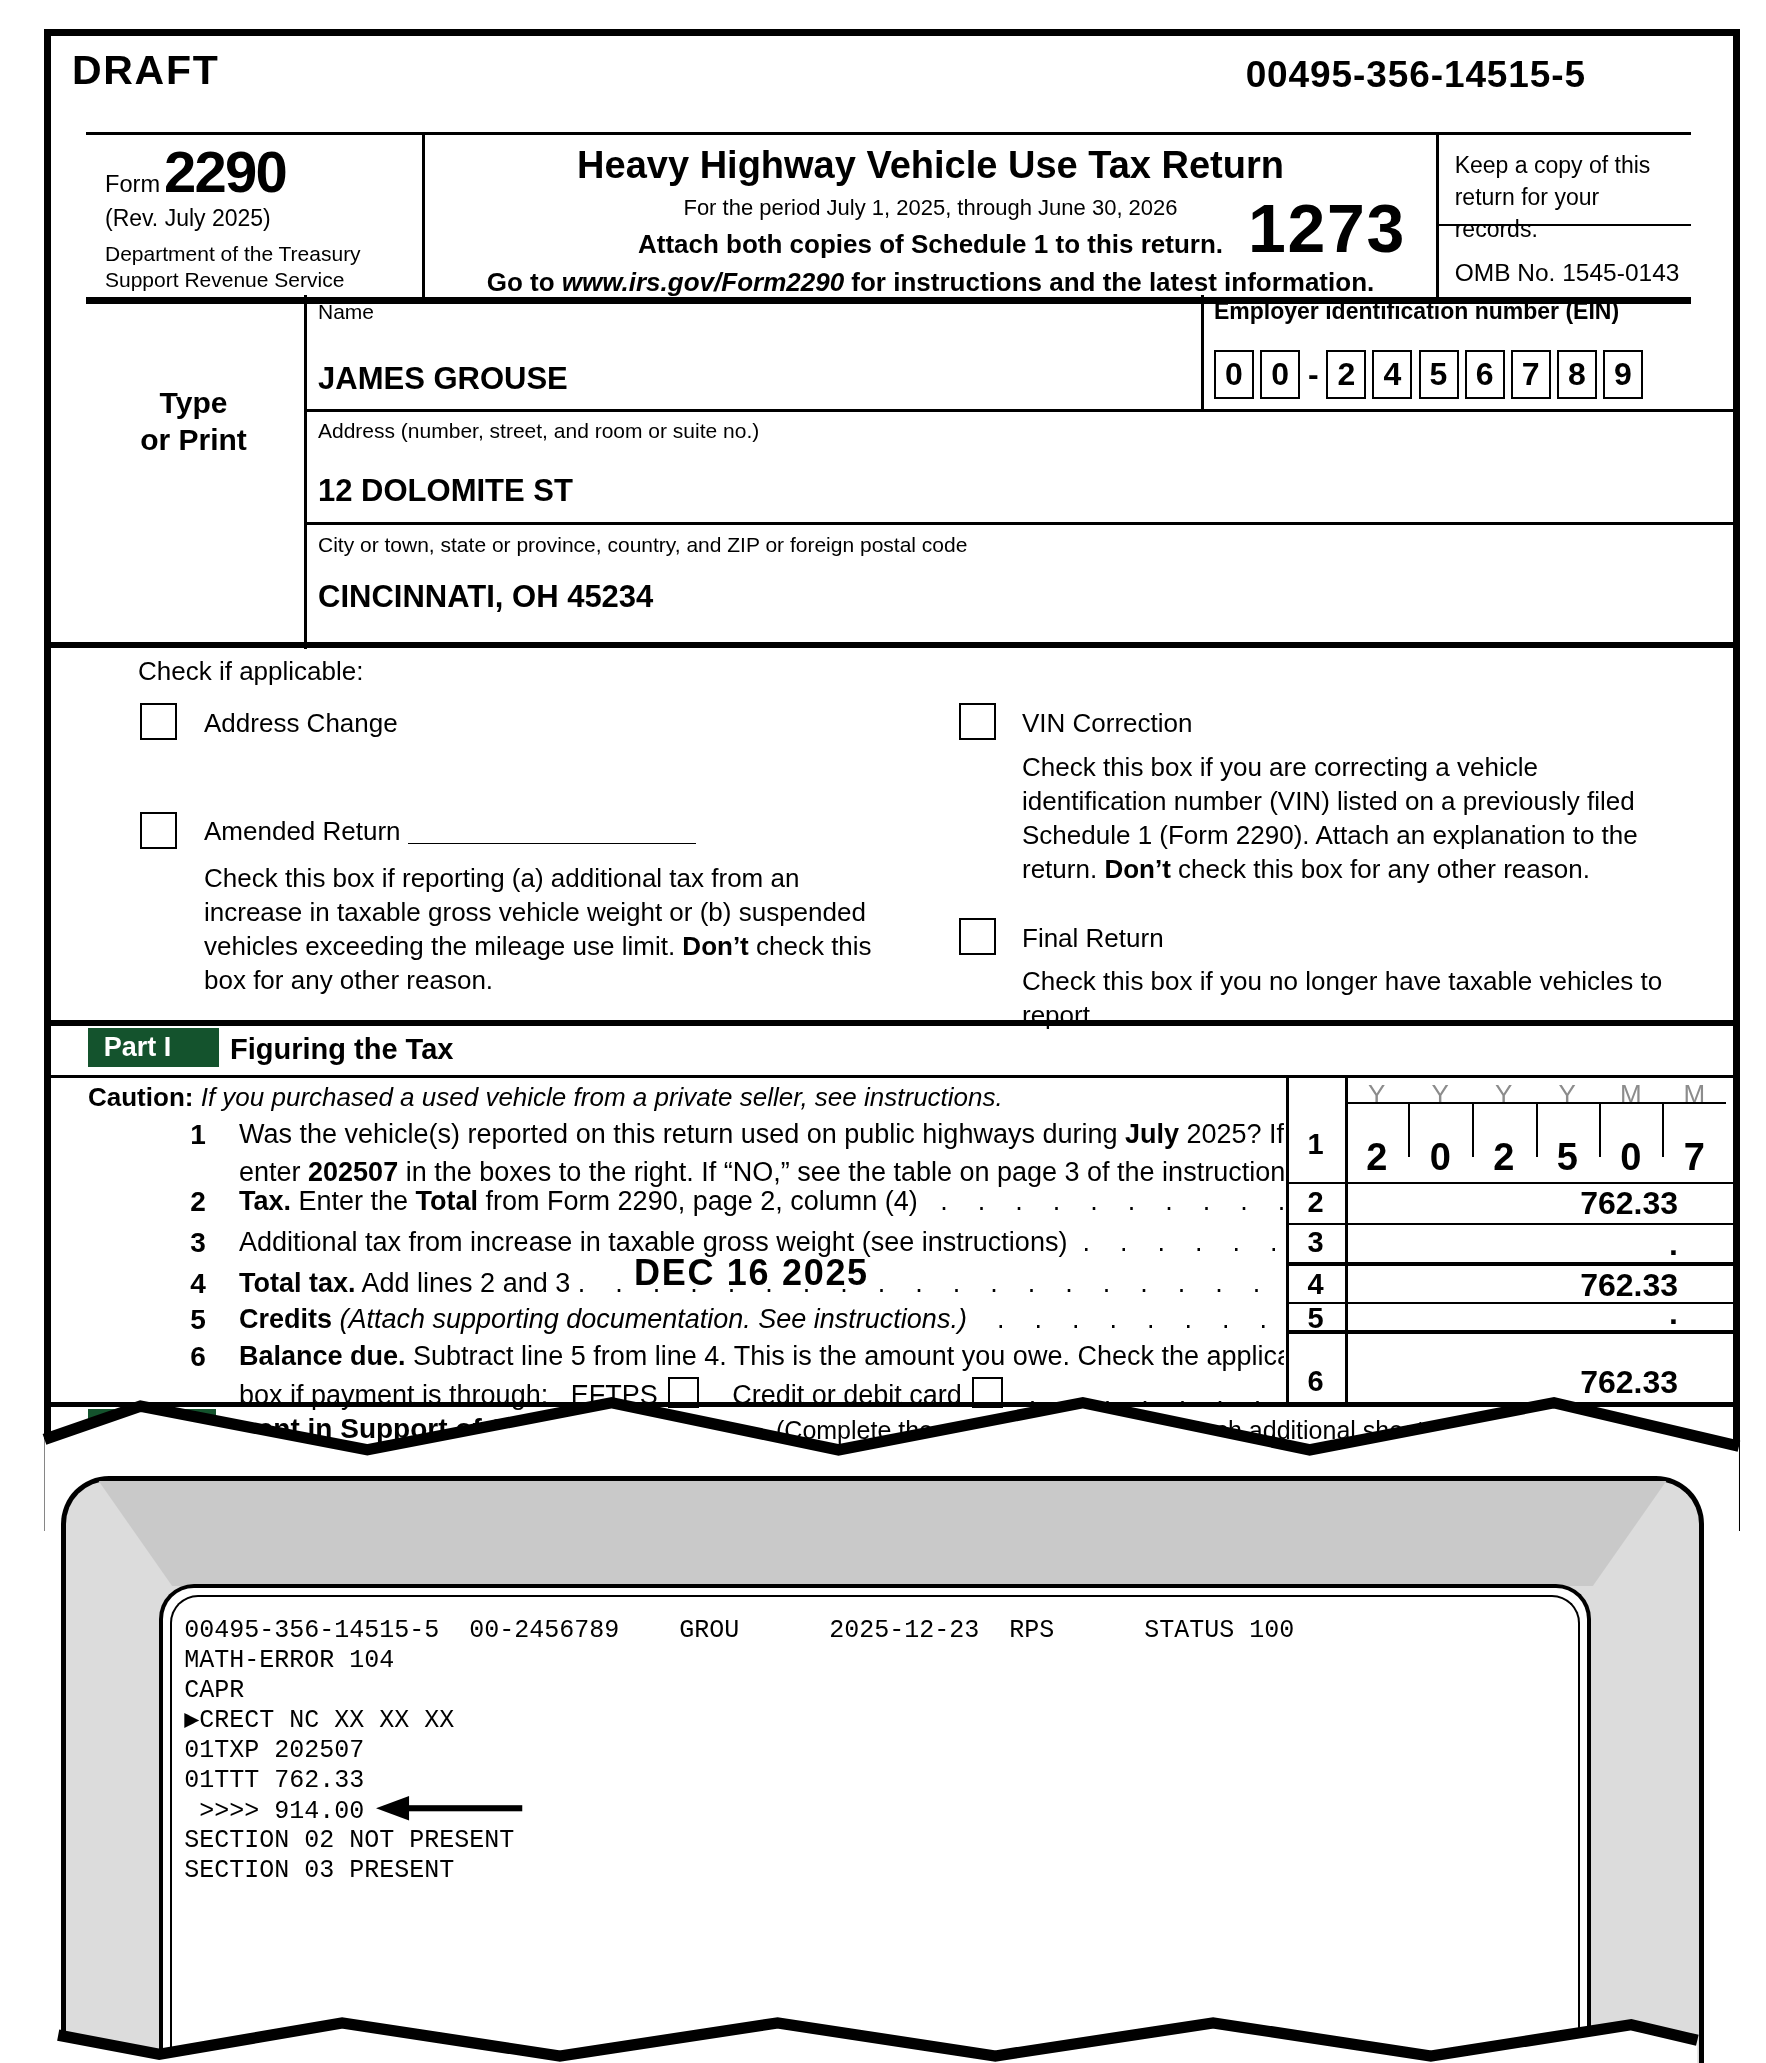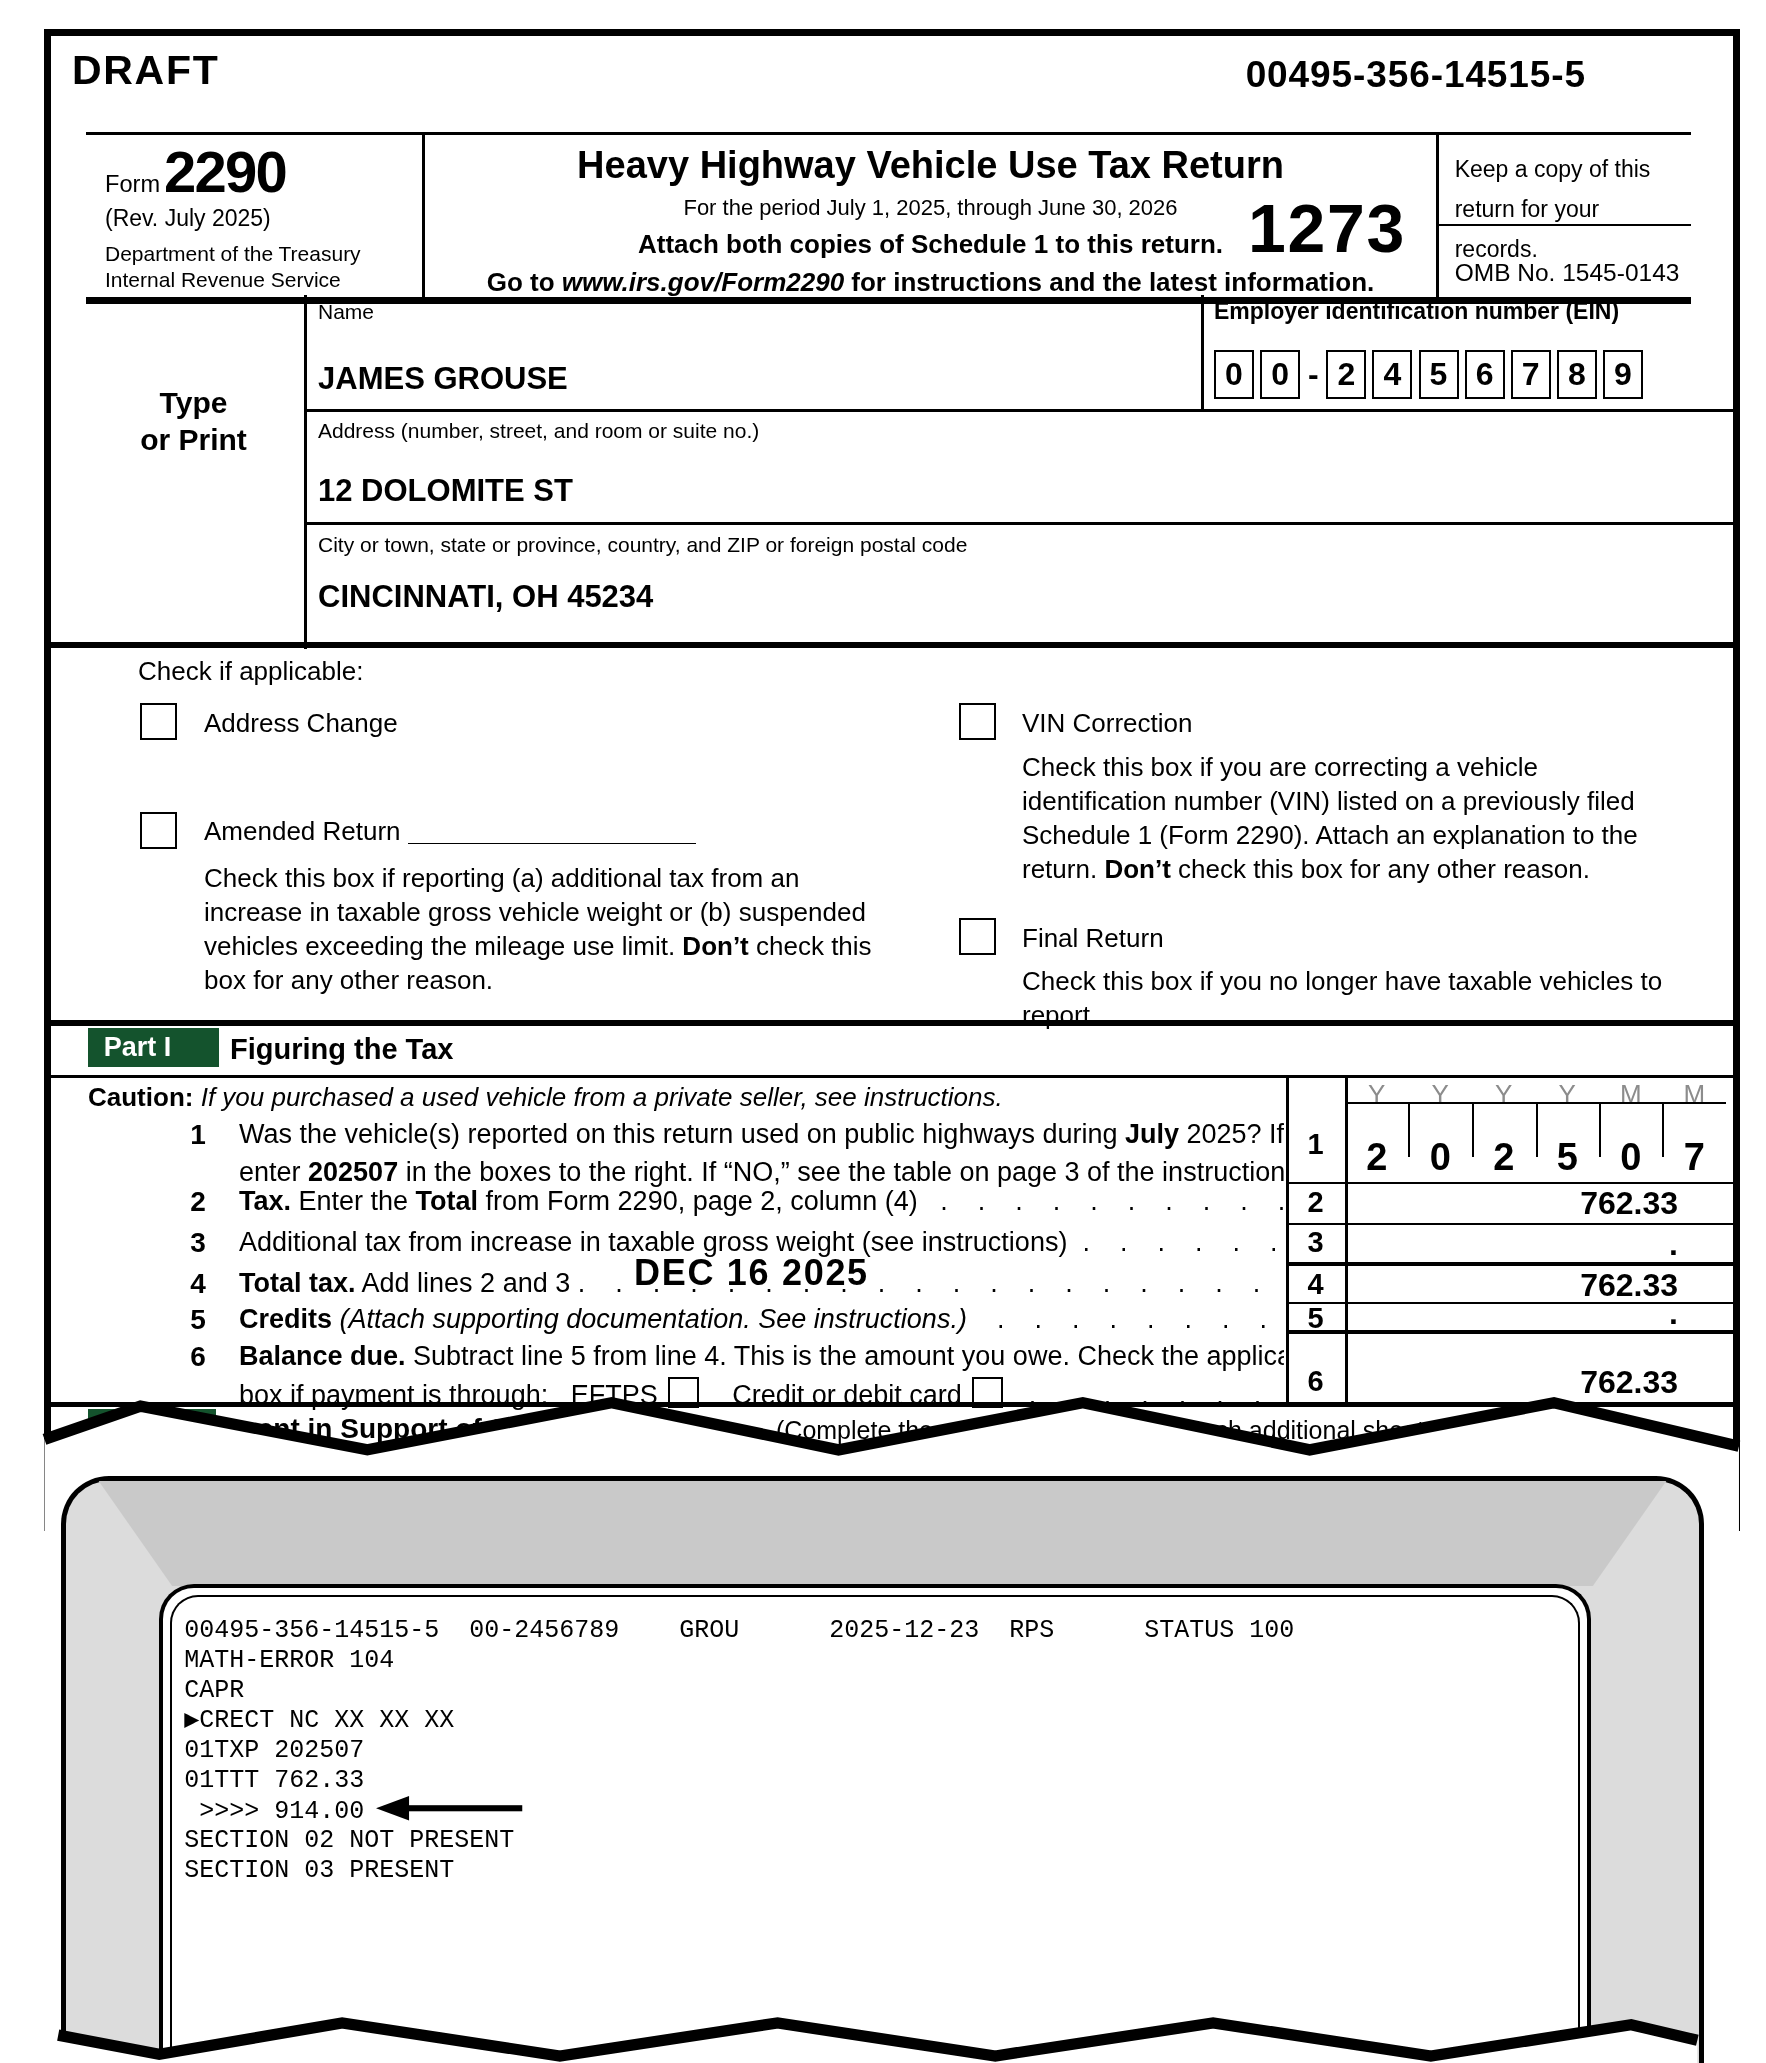--- a/index.html
+++ b/index.html
@@ -19,21 +19,21 @@
   .hform-num{font-size:58px;font-weight:bold;letter-spacing:-1.7px;line-height:49px;}
   .hrev{font-size:23px;margin-top:7px;}
   .hdept{font-size:21px;margin-top:8.7px;line-height:26px;}
   .hcell2{position:relative;text-align:center;padding-top:8.7px;}
   .htitle{font-size:38px;font-weight:bold;}
   .hperiod{font-size:22px;margin-top:8.7px;}
   .hattach{font-size:26px;font-weight:bold;margin-top:7.9px;}
   .hgoto{font-size:26px;margin-top:7px;}
   .hcode{position:absolute;right:30px;top:54px;font-size:68px;font-weight:bold;letter-spacing:1.7px;}
   .hcell3{border-left:3.5px solid #000;font-size:23px;}
-  .hkeep{padding:14px 8.7px 0 15.7px;height:75px;border-bottom:2.6px solid #000;line-height:40px;}
+  .hkeep{padding:14px 8.7px 0 15.7px;height:75px;border-bottom:2.6px solid #000;line-height:32px;}
   .homb{padding:33px 8.7px 0 15.7px;font-size:24.5px;}
   
   .vline{width:2.6px;background:#000;}
   .hline{height:2.6px;background:#000;}
   .thick{height:6.1px;background:#000;}
   .slabel{font-size:21px;}
   .sval{font-size:31px;font-weight:bold;}
   .typeprint{left:35px;top:348px;width:215px;text-align:center;font-size:30px;
     font-weight:bold;line-height:37px;}
   .einlbl{font-size:23px;font-weight:bold;}
@@ -94,21 +94,21 @@
   <div class="abs draft">DRAFT</div>
   <div class="abs dln">00495-356-14515-5</div>
 
   <div class="abs hdr">
     <div class="hcell1">
       <span class="hform-word">Form</span>
       <span class="hform-num">2290</span>
       <div class="hrev">(Rev. July 2025)</div>
       <div class="hdept">
         <div>Department of the Treasury</div>
-        <div>Internal Revenue Service</div>
+        <div>Support Revenue Service</div>
       </div>
     </div>
     <div class="hcell2">
       <div class="htitle">Heavy Highway Vehicle Use Tax Return</div>
       <div class="hperiod">For the period July 1, 2025, through June 30, 2026</div>
       <div class="hattach">Attach both copies of Schedule 1 to this return.</div>
       <div class="hgoto"><span style="font-weight: bold;">Go to </span><span style="font-weight: bold; font-style: italic;">www.irs.gov/Form2290</span><span style="font-weight: bold;"> for instructions and the latest information.</span></div>
       <div class="hcode">1273</div>
     </div>
     <div class="hcell3">

